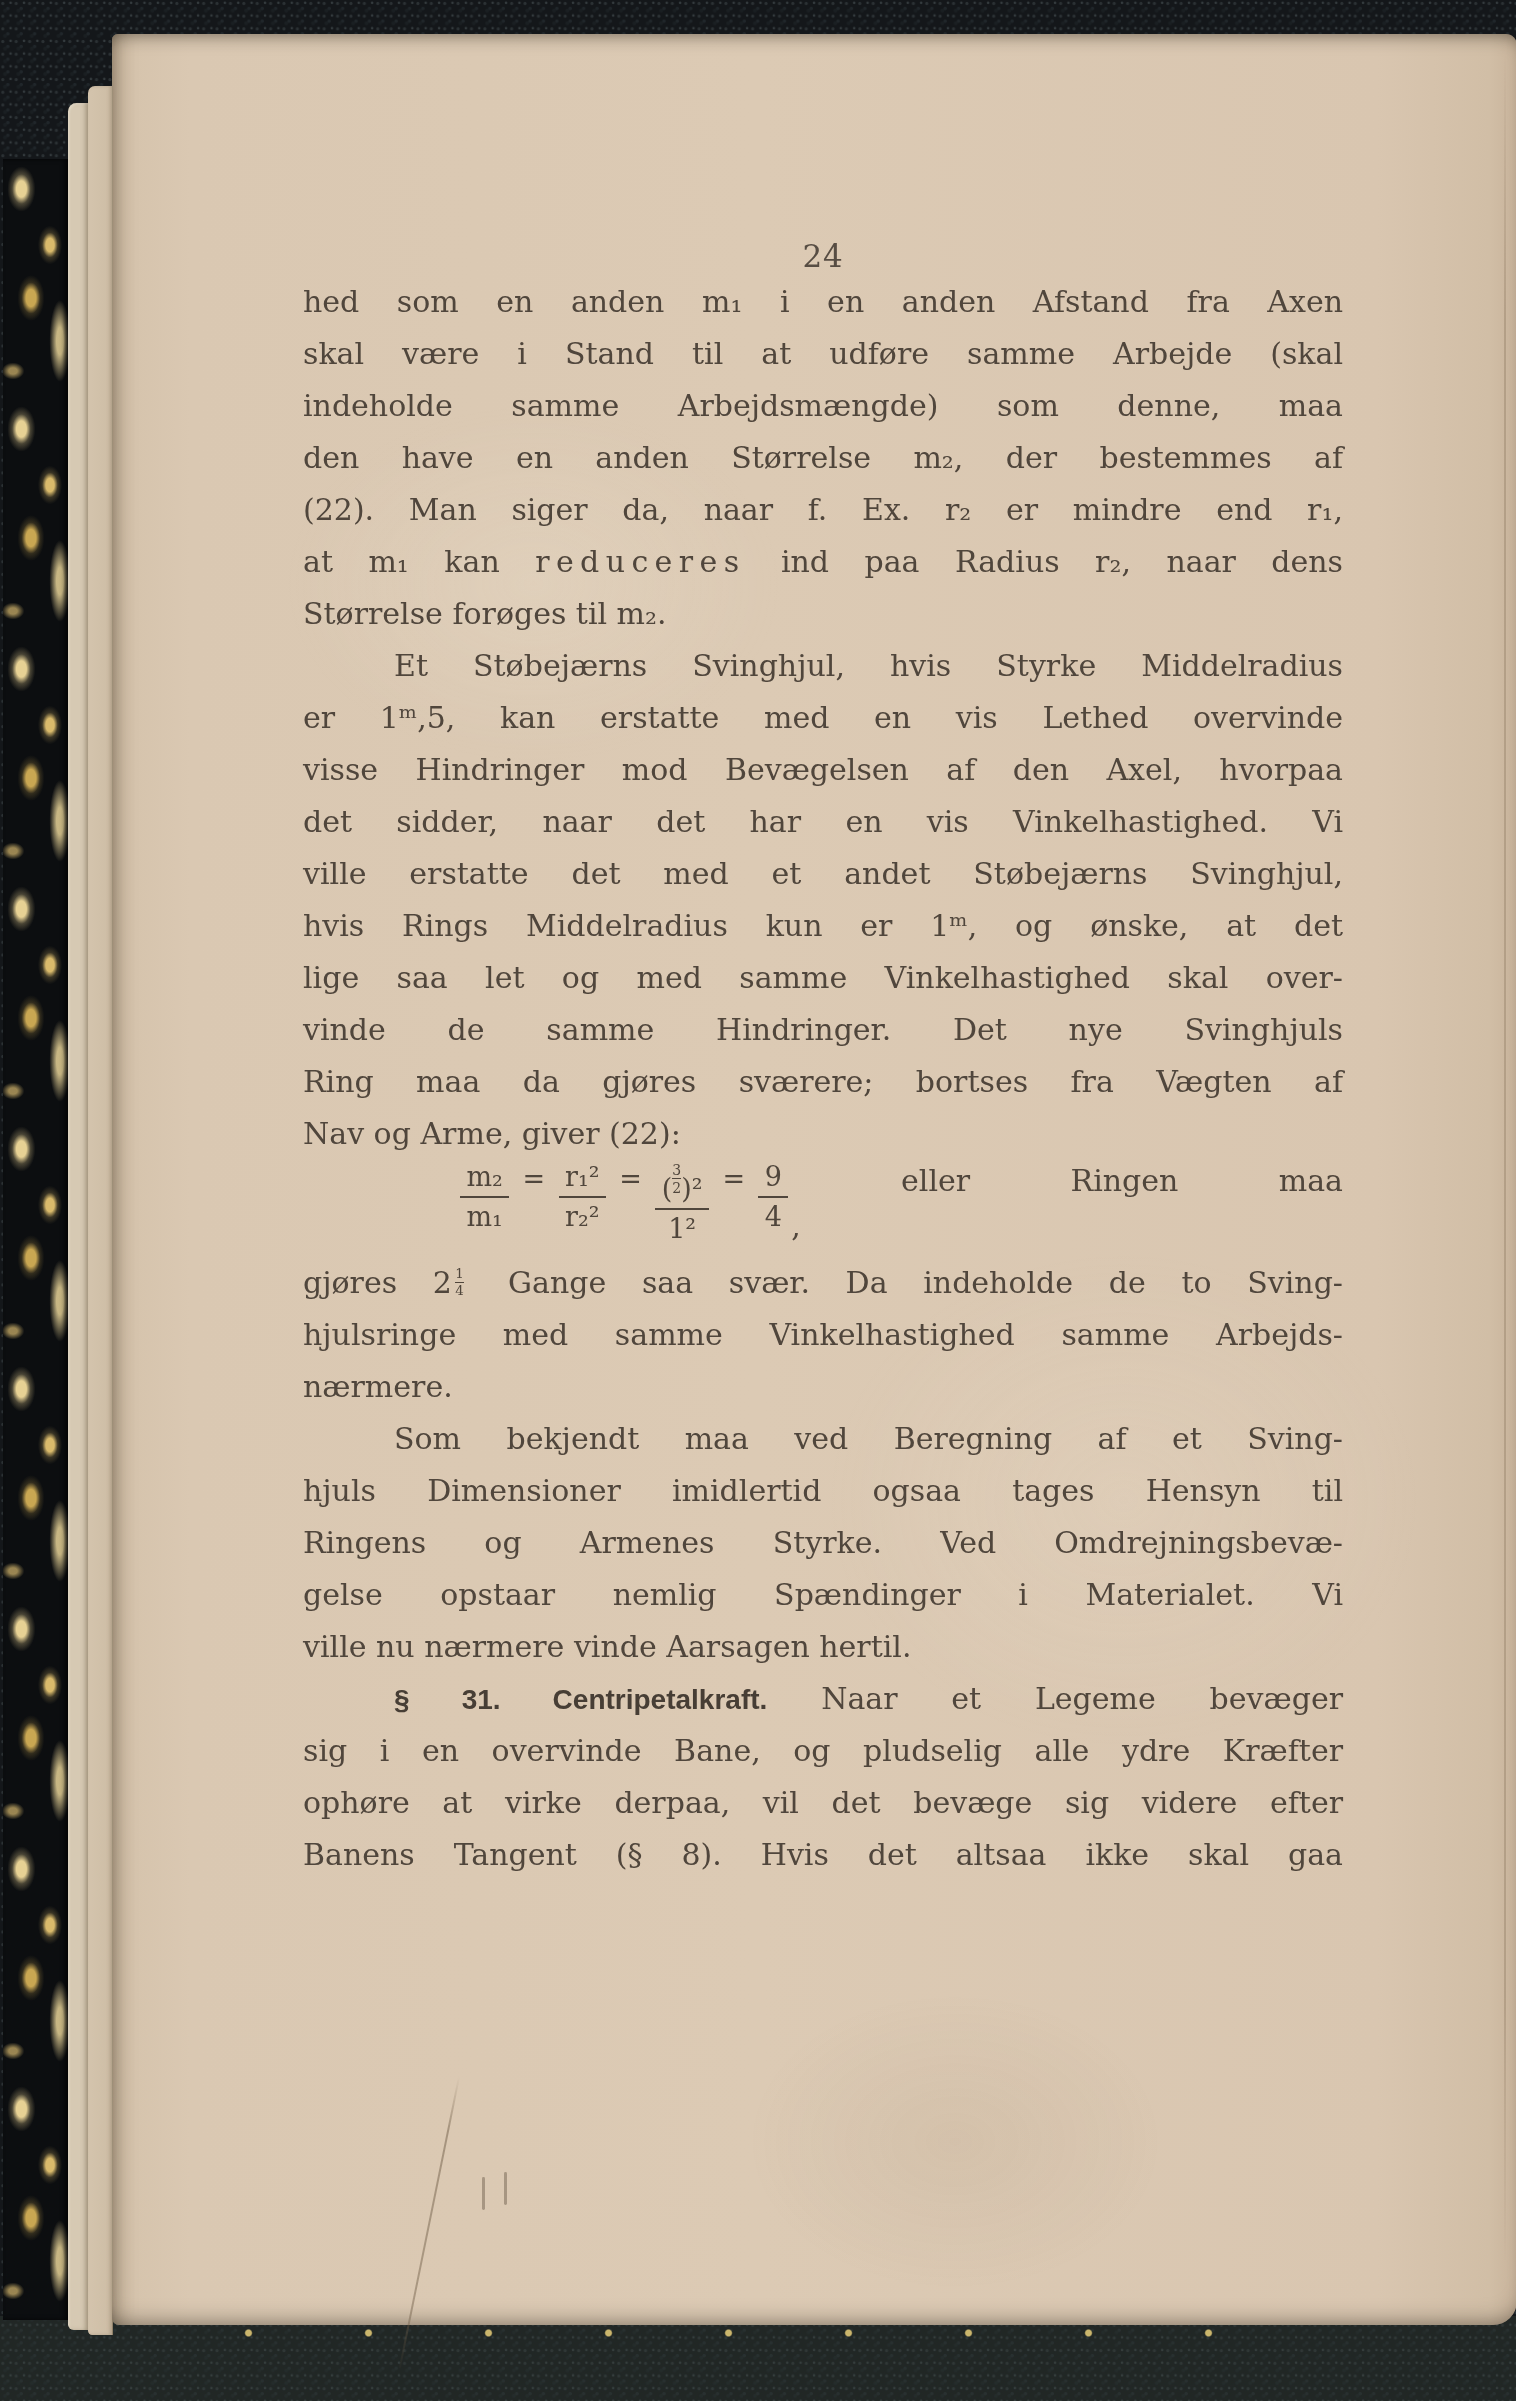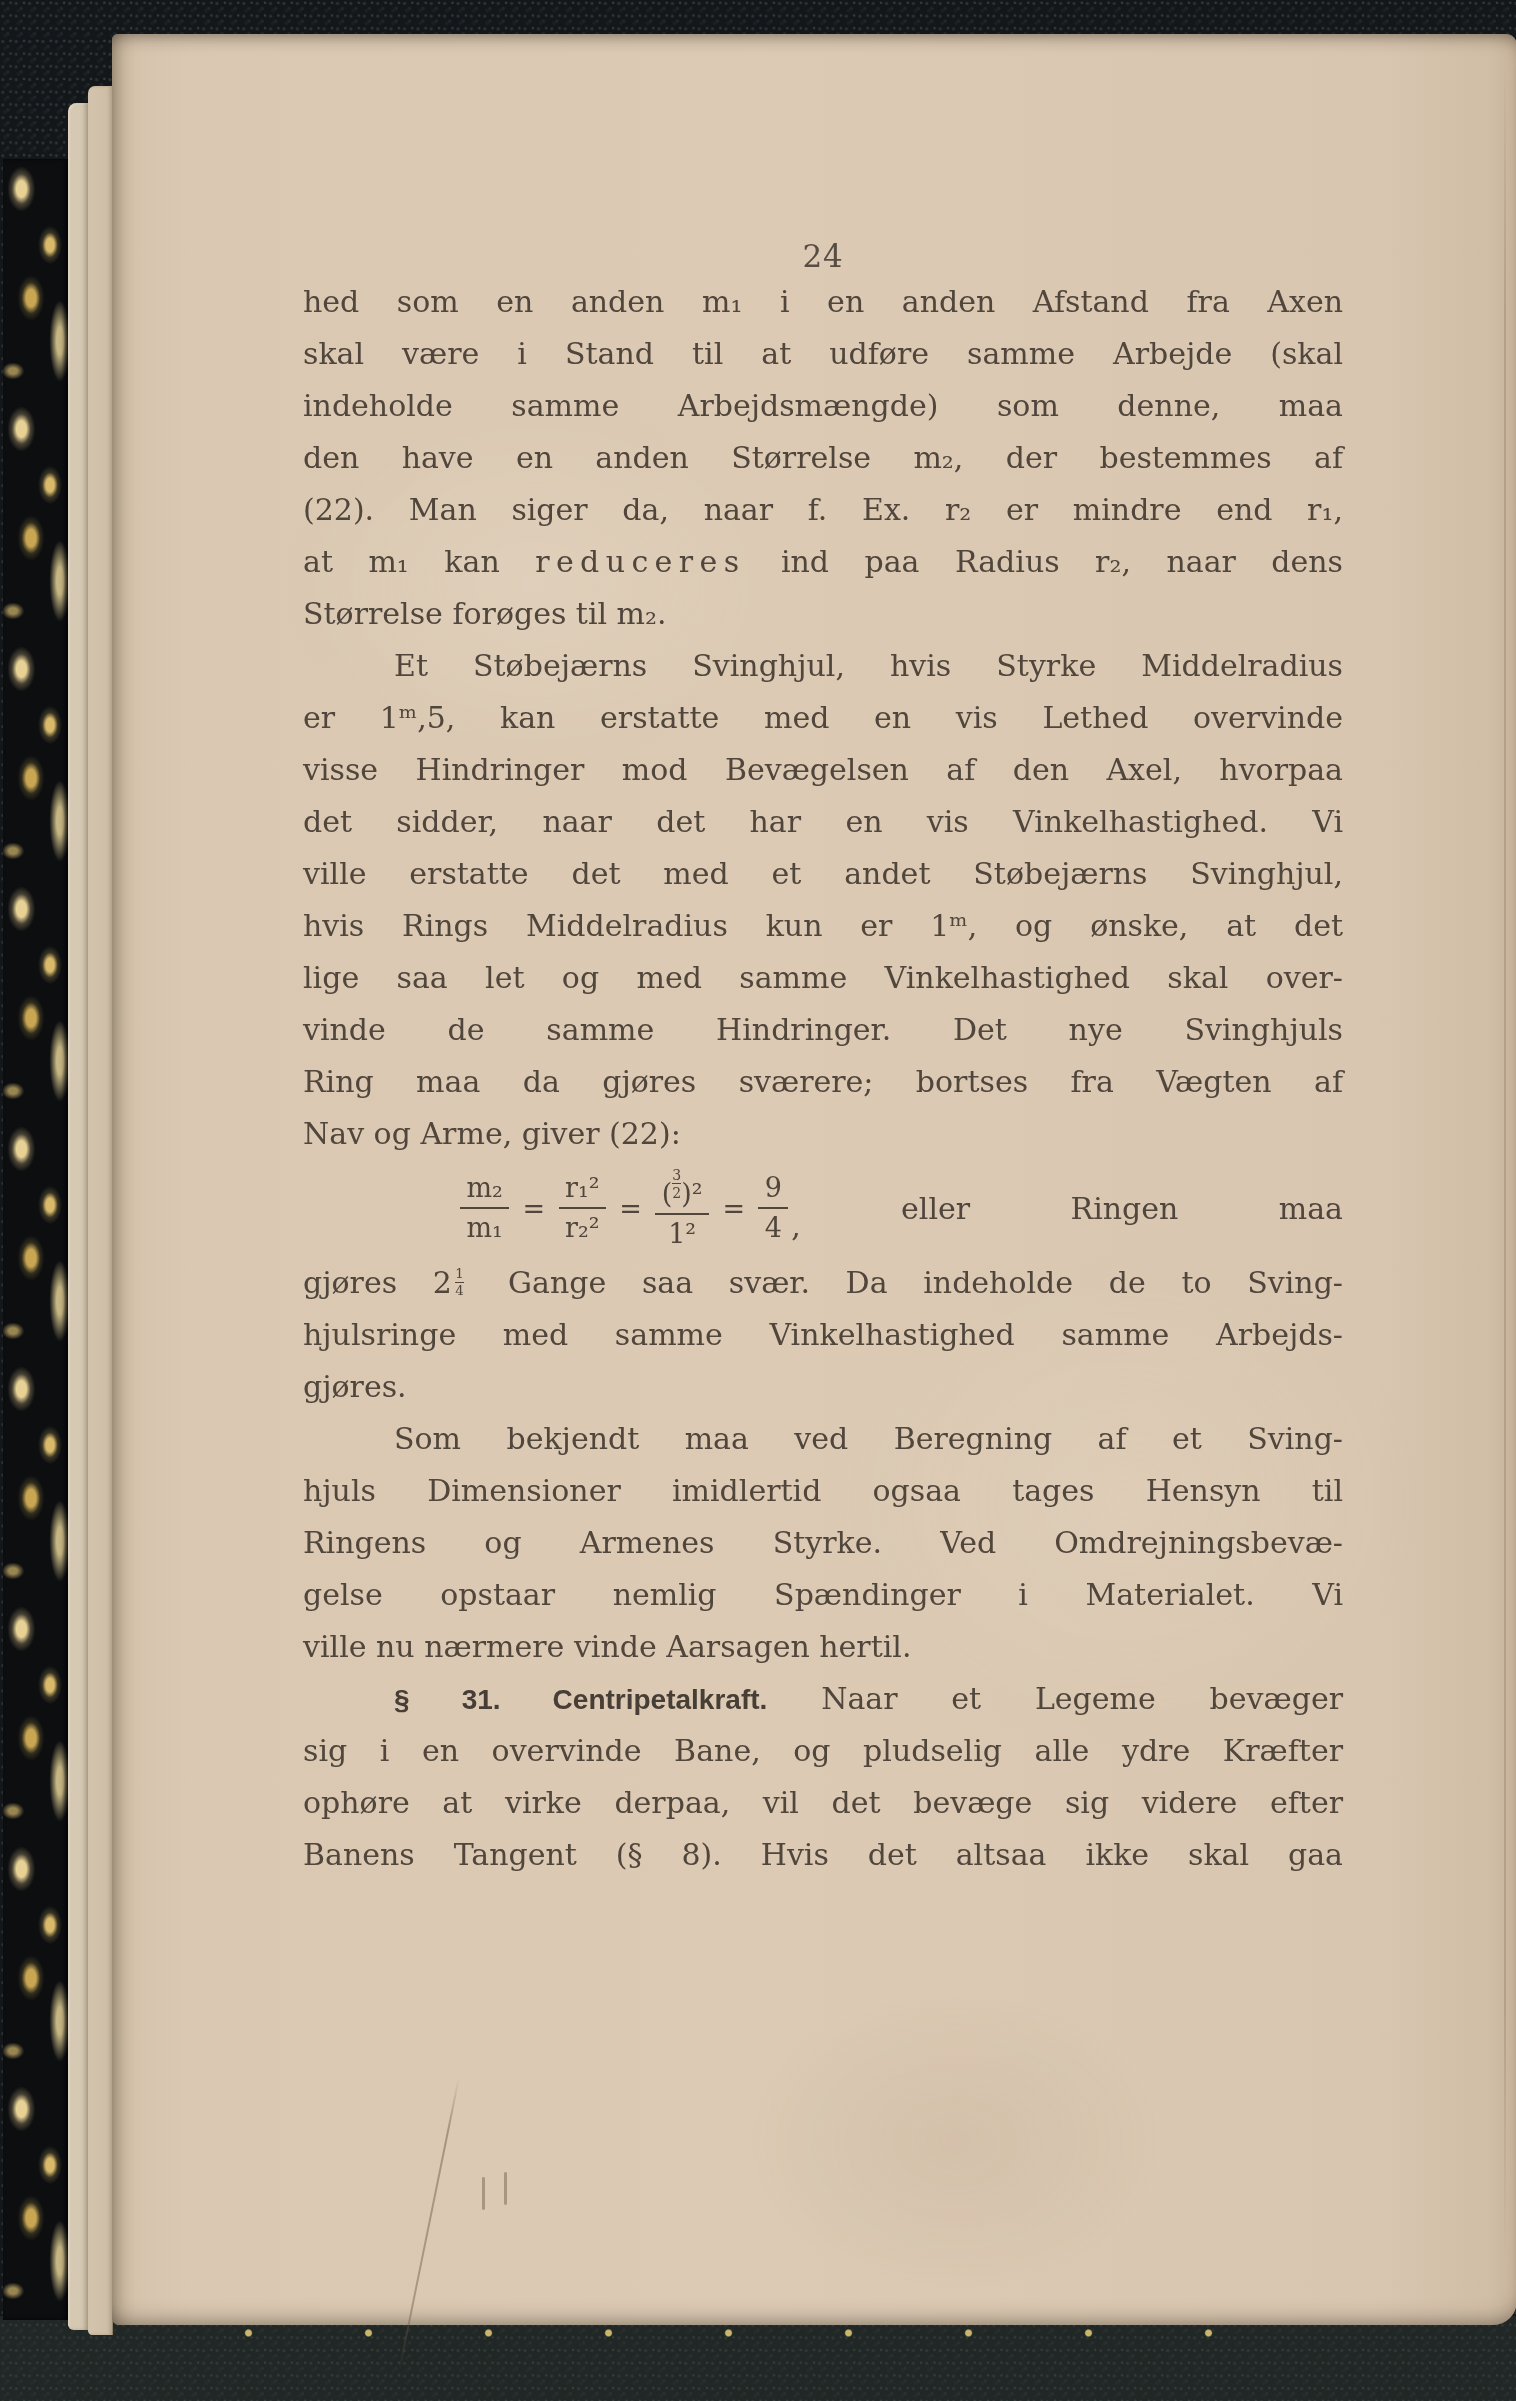--- a/index.html
+++ b/index.html
@@ -101,21 +101,21 @@
   }
   .line.endpara{text-align-last:left;}
   .line.indent{text-indent:91px;}
   .sperr{letter-spacing:6.4px;margin-top:11px;}
   .heading-bold{
     font-family:Liberation Sans, sans-serif;font-weight:bold;font-size:28px;
     color:#473e35;
   }
   
   .formula-line{
-    height:91px;margin:2.8px 0 2.8px;display:flex;align-items:center;
+    height:91px;margin:2.8px 0 2.8px;display:flex;
     padding-left:157px;font-size:30px;
   }
   .frac{display:inline-block;text-align:center;font-size:27px;line-height:1.05;}
   .frac .num{display:block;padding:0 6.4px 5px;}
   .frac .den{display:block;border-top:2.1px solid #50463c;padding:5px 6.4px 0;}
   .feq{font-size:27px;margin:0 13.4px;}
   .fcomma{align-self:flex-end;margin:0 0 11.3px 2.8px;}
   .fword{margin-left:auto;}
   .tfrac{display:inline-block;font-size:14px;line-height:1;text-align:center;vertical-align:5px;}
   .tfrac .tnum{display:block;padding-bottom:1.4px;}
@@ -184,21 +184,21 @@
       <span class="fword">eller</span>
       <span class="fword">Ringen</span>
       <span class="fword">maa</span>
     </div>
 
     <div class="line">
       <span>gjøres 2</span><span class="tfrac inline14"><span class="tnum">1</span><span class="tden">4</span></span>
       <span>Gange saa svær. Da indeholde de to Sving-</span>
     </div>
     <div class="line">hjulsringe med samme Vinkelhastighed samme Arbejds-</div>
-    <div class="line endpara">gjøres.</div>
+    <div class="line endpara">nærmere.</div>
 
     <div class="line indent">Som bekjendt maa ved Beregning af et Sving-</div>
     <div class="line">hjuls Dimensioner imidlertid ogsaa tages Hensyn til</div>
     <div class="line">Ringens og Armenes Styrke. Ved Omdrejningsbevæ-</div>
     <div class="line">gelse opstaar nemlig Spændinger i Materialet. Vi</div>
     <div class="line endpara">ville nu nærmere vinde Aarsagen hertil.</div>
 
     <div class="line indent">
       <span class="heading-bold">§ 31. Centripetalkraft.</span>
       <span>Naar et Legeme bevæger</span>

